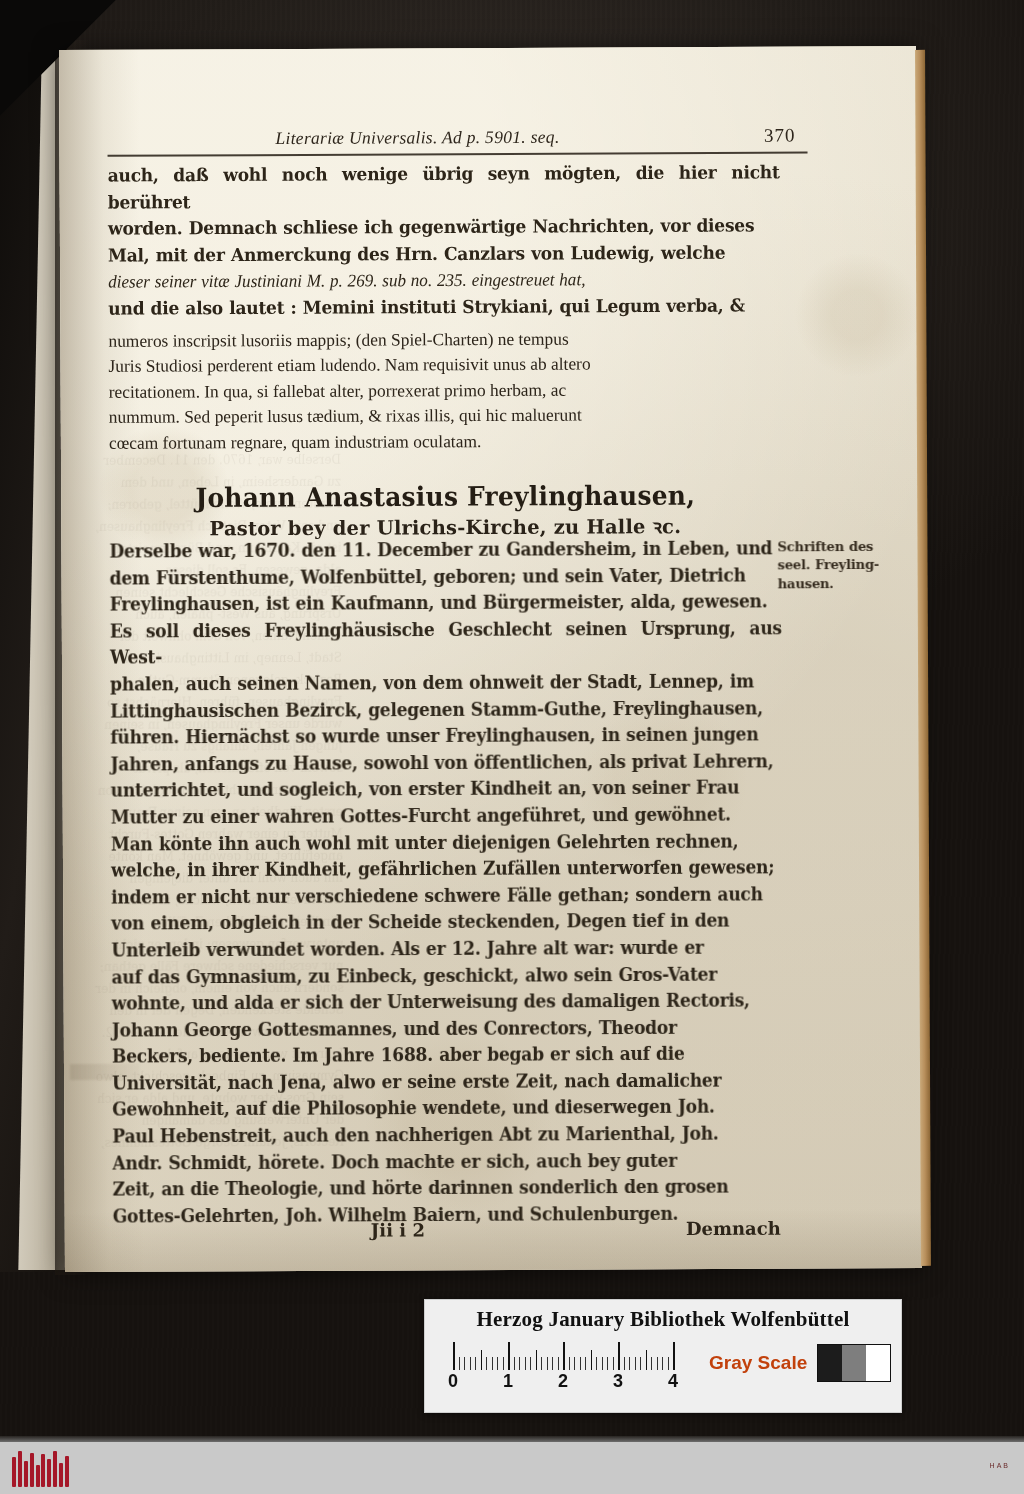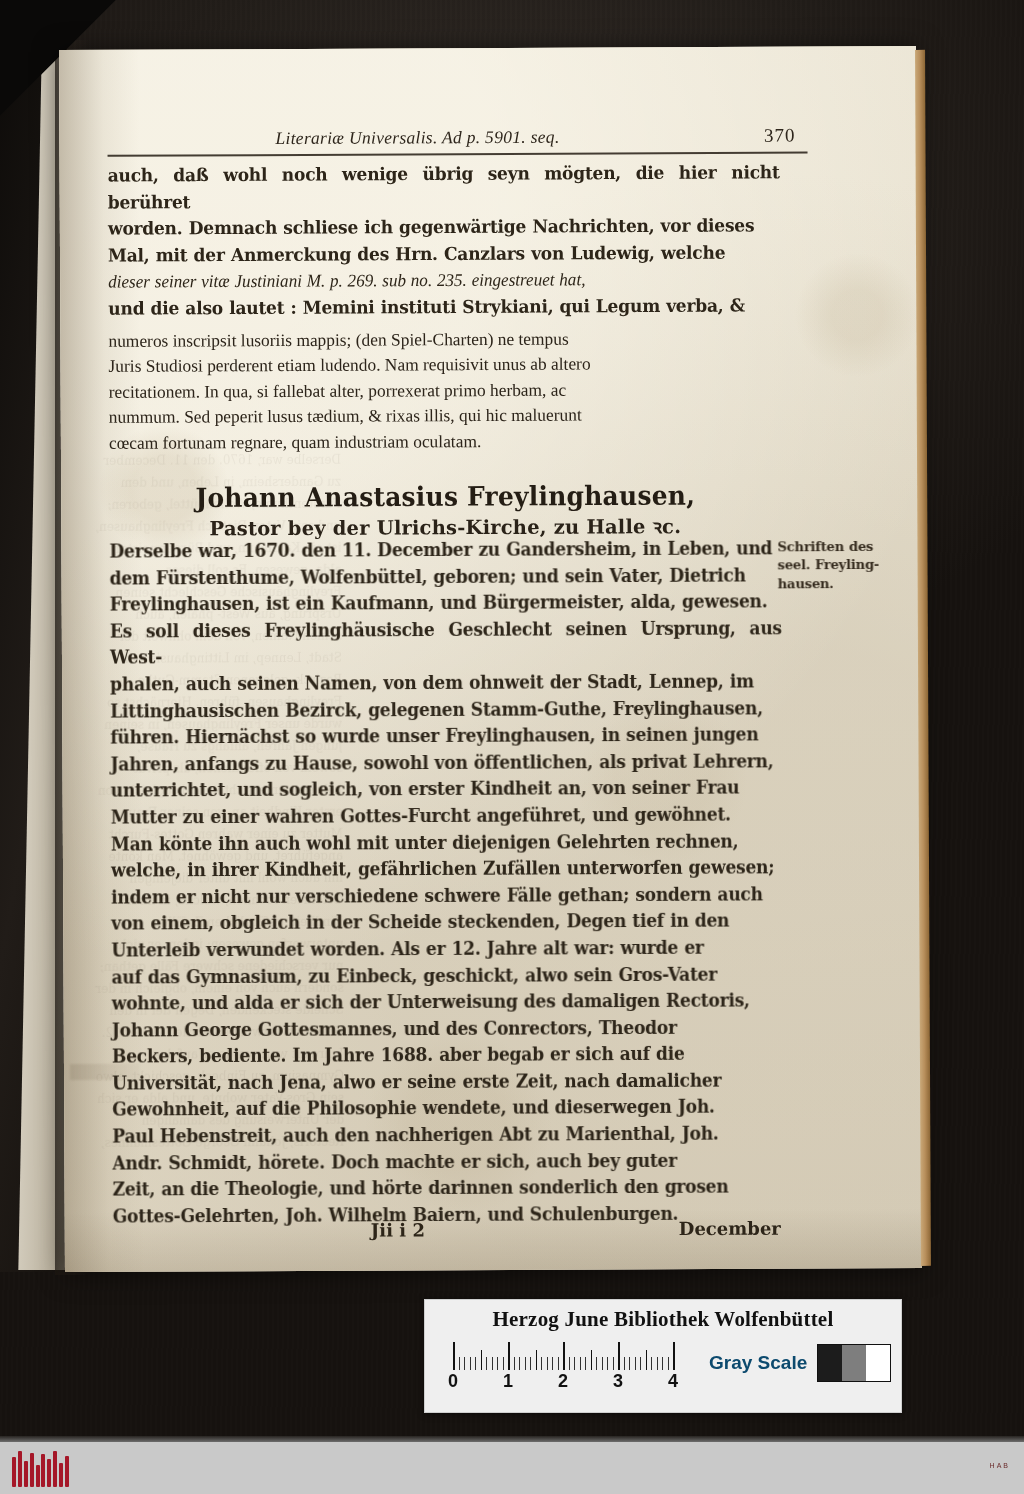--- a/index.html
+++ b/index.html
@@ -199,21 +199,21 @@
   .ruler .tick.major{ height:28px;width:2.4px; }
   .ruler .tick.mid{ height:20px; }
   .ruler .tick.minor{ height:13px;width:1.2px;background:#333; }
   .ruler .nums{ position:relative;height:24px;margin-top:1px; }
   .ruler .num{
     position:absolute;top:0;transform:translateX(-50%);
     font-family:"Liberation Sans",sans-serif;font-weight:700;font-size:18px;color:#111;
   }
   .grayscale-wrap{ display:flex;align-items:center;margin-left:18px;margin-top:4px; }
   .grayscale-wrap .gs-label{
-    font-family:"Liberation Sans",sans-serif;font-weight:600;font-size:19px;color:#0c4a6e;
+    font-family:"Liberation Sans",sans-serif;font-weight:600;font-size:19px;color:#c2410c;
     margin-right:10px;
   }
   .gs-patches{ display:flex;border:1.5px solid #111; }
   .gs-patches span{ width:24px;height:36px;display:block; }
 
   
   .footer{
     position:absolute;left:0;bottom:0;width:1024px;height:52px;
     background:#c9c9c9;
     display:flex;align-items:center;
@@ -313,29 +313,29 @@
       <div>Universität, nach Jena, alwo er seine erste Zeit, nach damalicher</div>
       <div>Gewohnheit, auf die Philosophie wendete, und dieserwegen Joh.</div>
       <div>Paul Hebenstreit, auch den nachherigen Abt zu Marienthal, Joh.</div>
       <div>Andr. Schmidt, hörete.   Doch machte er sich, auch bey guter</div>
       <div>Zeit, an die Theologie, und hörte darinnen sonderlich den grosen</div>
       <div>Gottes-Gelehrten, Joh. Wilhelm Baiern, und Schulenburgen.</div>
     </div>
 
     <div class="footline">
       <span class="sig">Jii i 2</span>
-      <span class="catch">December</span>
+      <span class="catch">Demnach</span>
     </div>
 
   </div>
 <div class="bleed">Derselbe war, 1670. den 11. December zu Gandersheim, in Leben, und dem Fürstenthume, Wolfenbüttel, geboren; und sein Vater, Dietrich Freylinghausen, ist ein Kaufmann, und Bürgermeister, alda, gewesen. Es soll dieses Freylinghäusische Geschlecht seinen Ursprung, aus West- phalen, auch seinen Namen, von dem ohnweit der Stadt, Lennep, im Littinghausischen Bezirck, gelegenen Stamm-Guthe, Freylinghausen, führen.  Hiernächst so wurde unser Freylinghausen, in seinen jungen Jahren, anfangs zu Hause, sowohl von öffentlichen, als privat Lehrern, unterrichtet, und sogleich, von erster Kindheit an, von seiner Frau Mutter zu einer wahren Gottes-Furcht angeführet, und gewöhnet. Man könte ihn auch wohl mit unter diejenigen Gelehrten rechnen, welche, in ihrer Kindheit, gefährlichen Zufällen unterworfen gewesen; indem er nicht nur verschiedene schwere Fälle gethan;  sondern auch von einem, obgleich in der Scheide steckenden, Degen tief in den Unterleib verwundet worden.   Als er 12. Jahre alt war: wurde er auf das Gymnasium, zu Einbeck, geschickt, alwo sein Gros-Vater wohnte, und alda er sich der Unterweisung des damaligen Rectoris, Johann George Gottesmannes, und des Conrectors, Theodor</div>
   </div>
 
 <div class="calib">
-  <div class="cal-title">Herzog June Bibliothek Wolfenbüttel</div>
+  <div class="cal-title">Herzog January Bibliothek Wolfenbüttel</div>
   <div class="cal-row">
     <div class="ruler">
       <div class="ticks">
           <span class="tick major" style="left: 12px;"></span>
           <span class="tick minor" style="left: 17.5px;"></span>
           <span class="tick minor" style="left: 23px;"></span>
           <span class="tick minor" style="left: 28.5px;"></span>
           <span class="tick minor" style="left: 34px;"></span>
           <span class="tick mid" style="left: 39.5px;"></span>
           <span class="tick minor" style="left: 45px;"></span>

